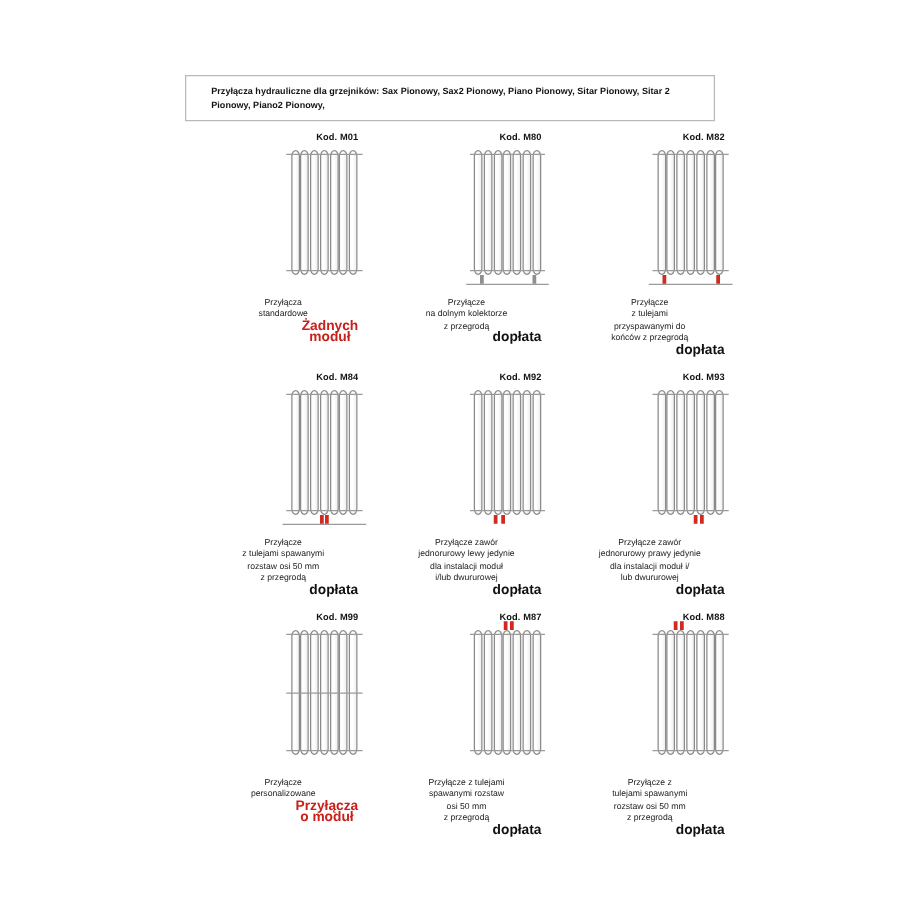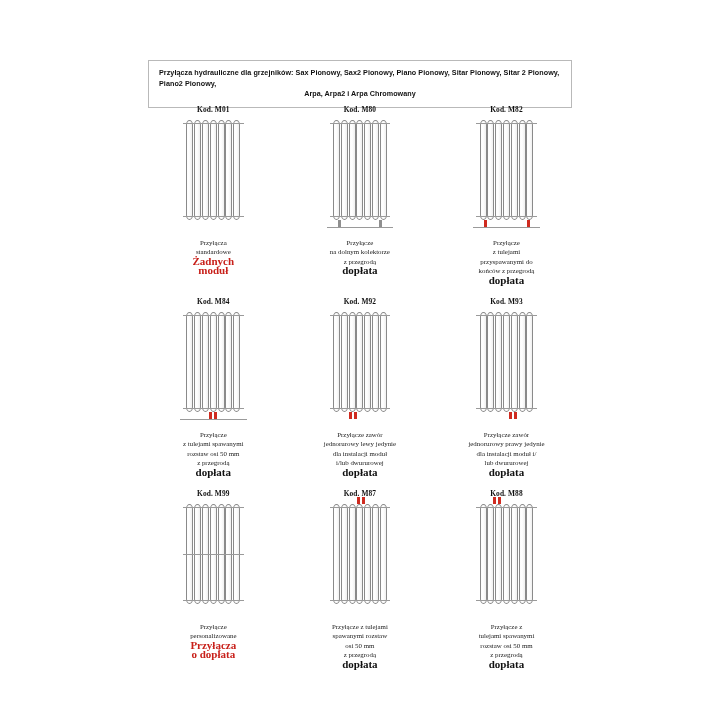--- a/index.html
+++ b/index.html
@@ -21,21 +21,21 @@
     box-sizing: border-box;
   }
   
   .header-box {
     position: absolute;
     left: 148px;
     top: 60px;
     width: 424px;
     box-sizing: border-box;
     border: 1px solid #b9b9b9;
-    padding: 7px 10px 7px 10px;
+    padding: 7px 10px 7px 20px;
   }
   .header-box .line {
     font-size: 7.2px;
     line-height: 10.5px;
     font-weight: bold;
     color: #111;
     letter-spacing: 0.05px;
   }
   .header-box .line.l1,
   .header-box .line.l2 {
@@ -52,22 +52,21 @@
     width: 440px;
     display: flex;
     flex-wrap: wrap;
   }
   .cell {
     width: 146.6px;
     height: 192px;
     box-sizing: border-box;
     display: flex;
     flex-direction: column;
-    align-items: center;
-    font-family: Liberation Serif, serif;
+    align-items: flex-end;
   }
   .code {
     font-size: 7.4px;
     font-weight: bold;
     letter-spacing: 0.1px;
     margin-bottom: 6px;
     color: #111;
   }
   
   .rad-wrap {
@@ -150,21 +149,20 @@
   .price.red { color: #c8201a; }
   .price.black { color: #111111; }
 </style>
 </head>
 <body>
 
 <div class="page">
 
   <div class="header-box">
     <div class="line l1">Przyłącza hydrauliczne dla grzejników: Sax Pionowy, Sax2 Pionowy, Piano Pionowy, Sitar Pionowy, Sitar 2 Pionowy, Piano2 Pionowy,</div>
-    <div class="line l3">Arpa, Arpa2 i Arpa Chromowany</div>
   </div>
 
   <div class="grid">
       <div class="cell">
         <div class="code">Kod. M01</div>
         <div class="rad-wrap">
           <div class="rad slim">
             <div class="tube"></div>
             <div class="tube"></div>
             <div class="tube"></div>
@@ -337,21 +335,21 @@
             <div class="rail bottom"></div>
             <div class="rail mid"></div>
           </div>
         </div>
         <div class="caption">
           <div>Przyłącze</div>
           <div>personalizowane</div>
         </div>
         <div class="price red">
           <div>Przyłącza</div>
-          <div>o dopłata</div>
+          <div>o moduł</div>
         </div>
       </div>
       <div class="cell">
         <div class="code">Kod. M87</div>
         <div class="rad-wrap">
           <div class="rad slim">
             <div class="tube"></div>
             <div class="tube"></div>
             <div class="tube"></div>
             <div class="tube"></div>

